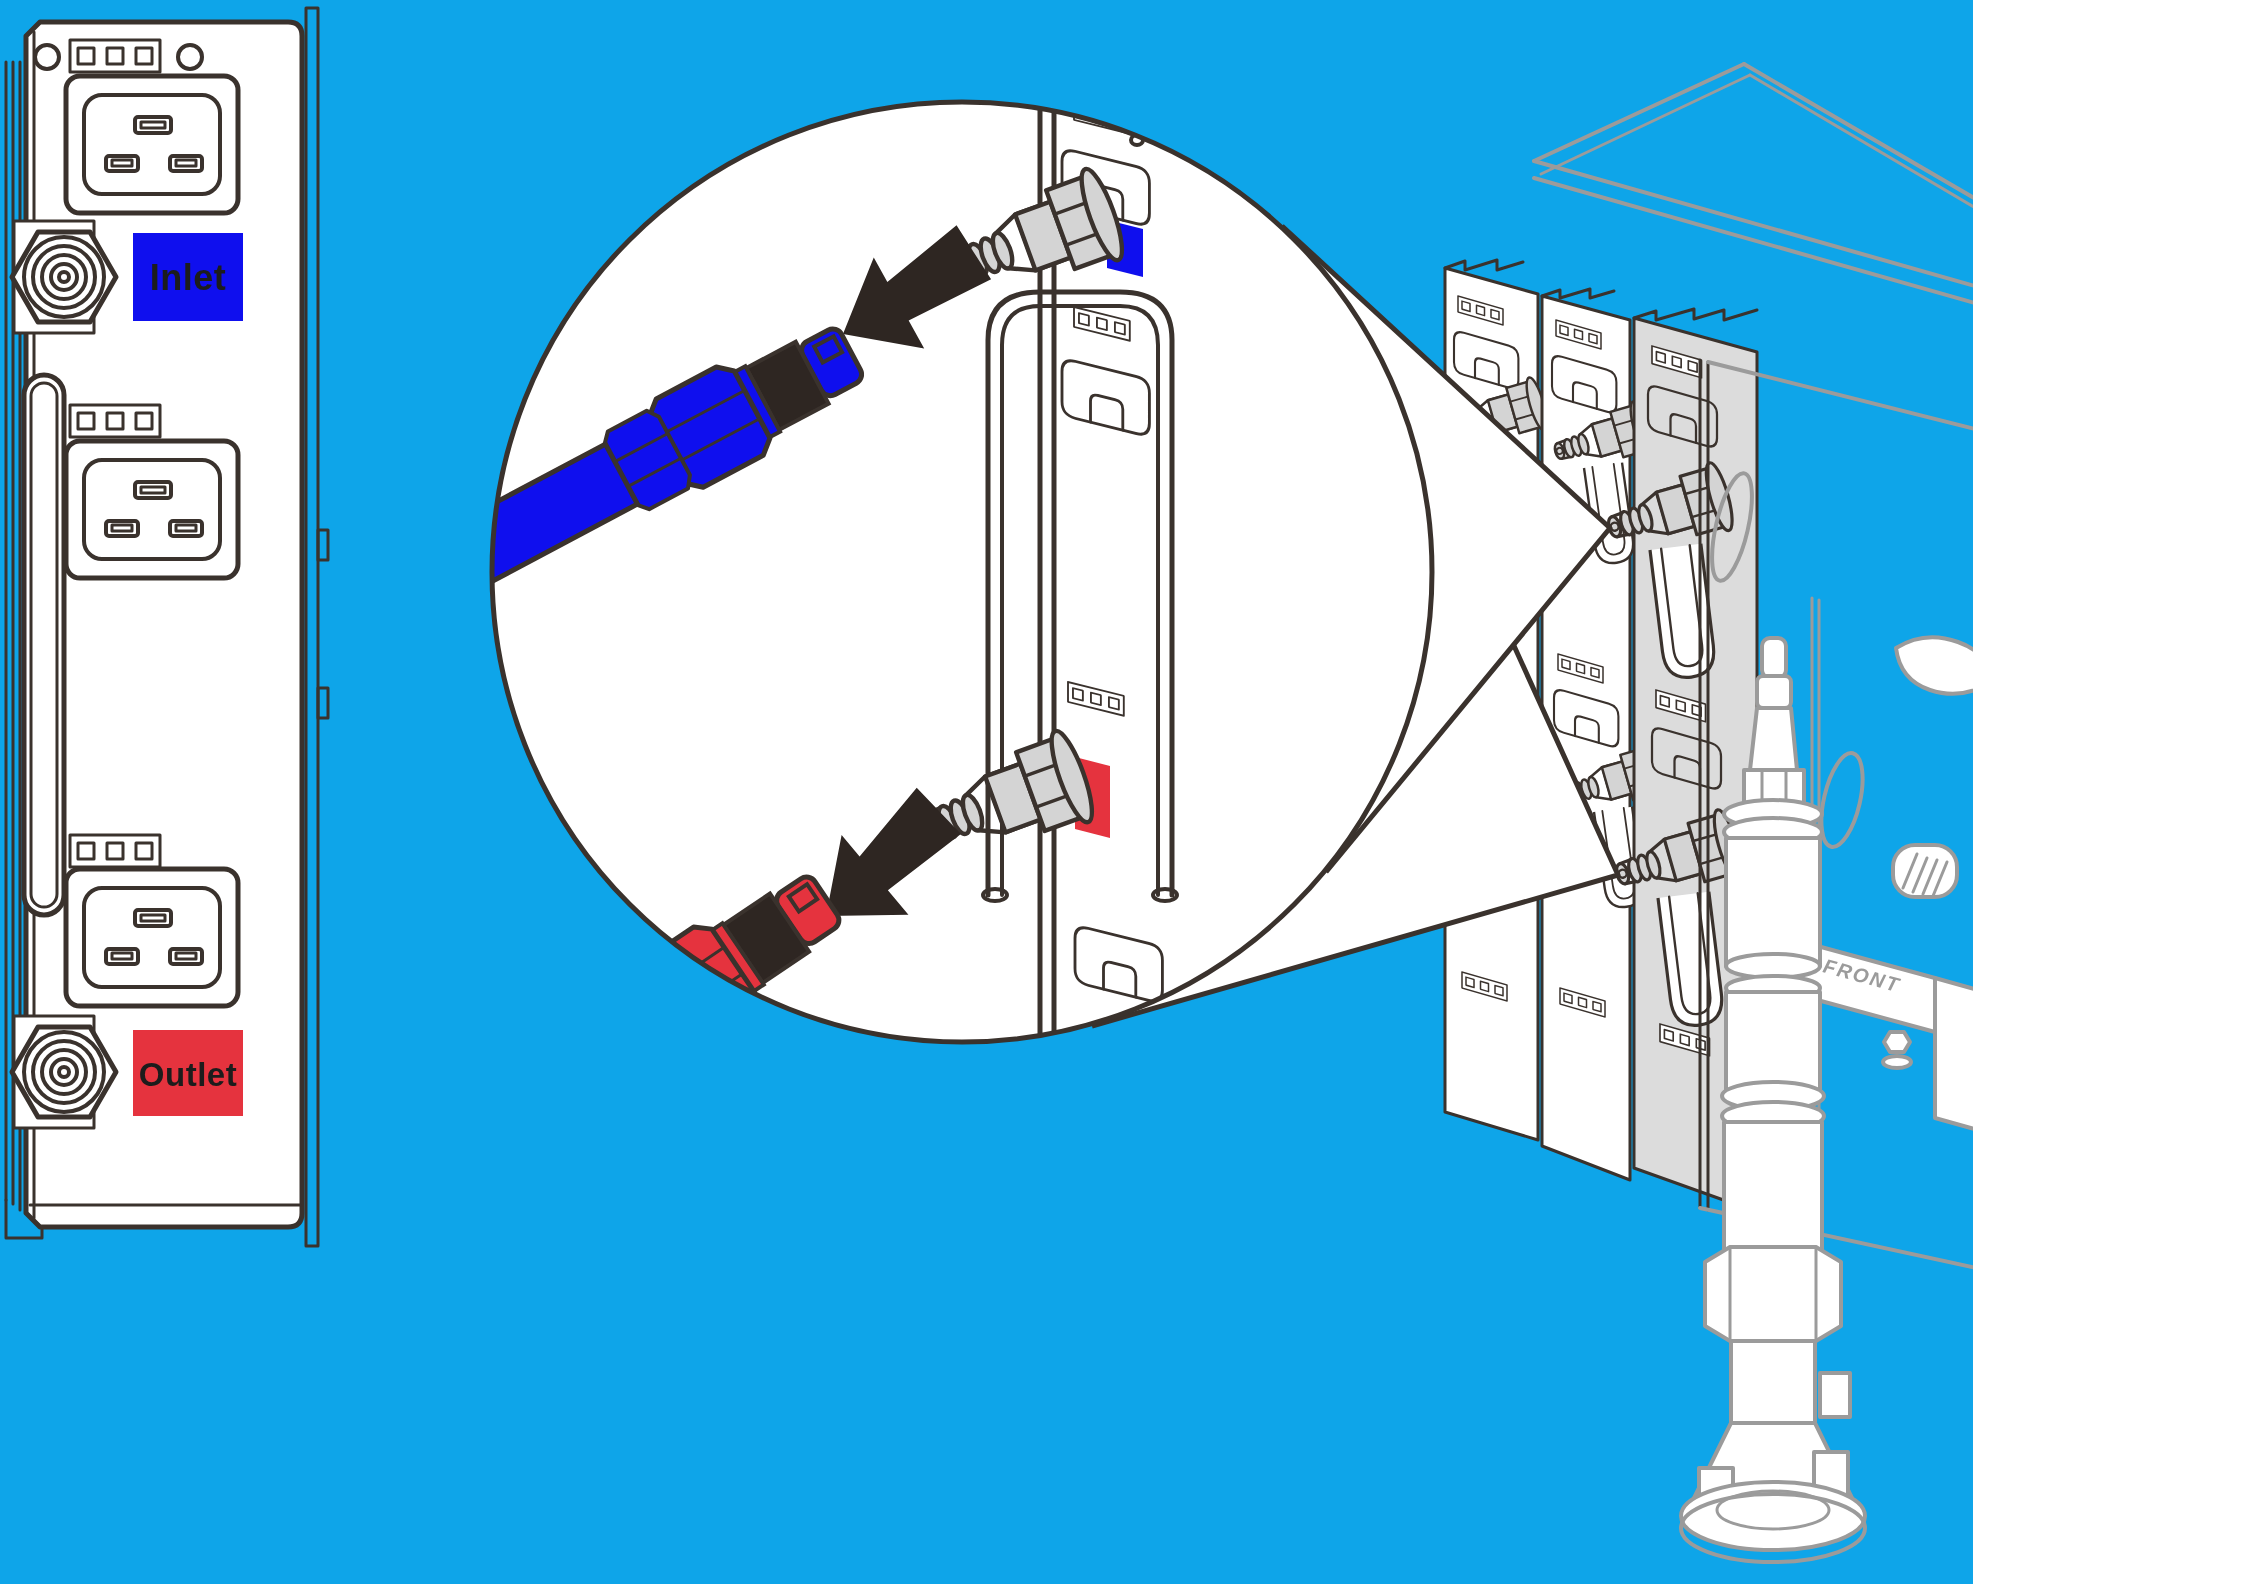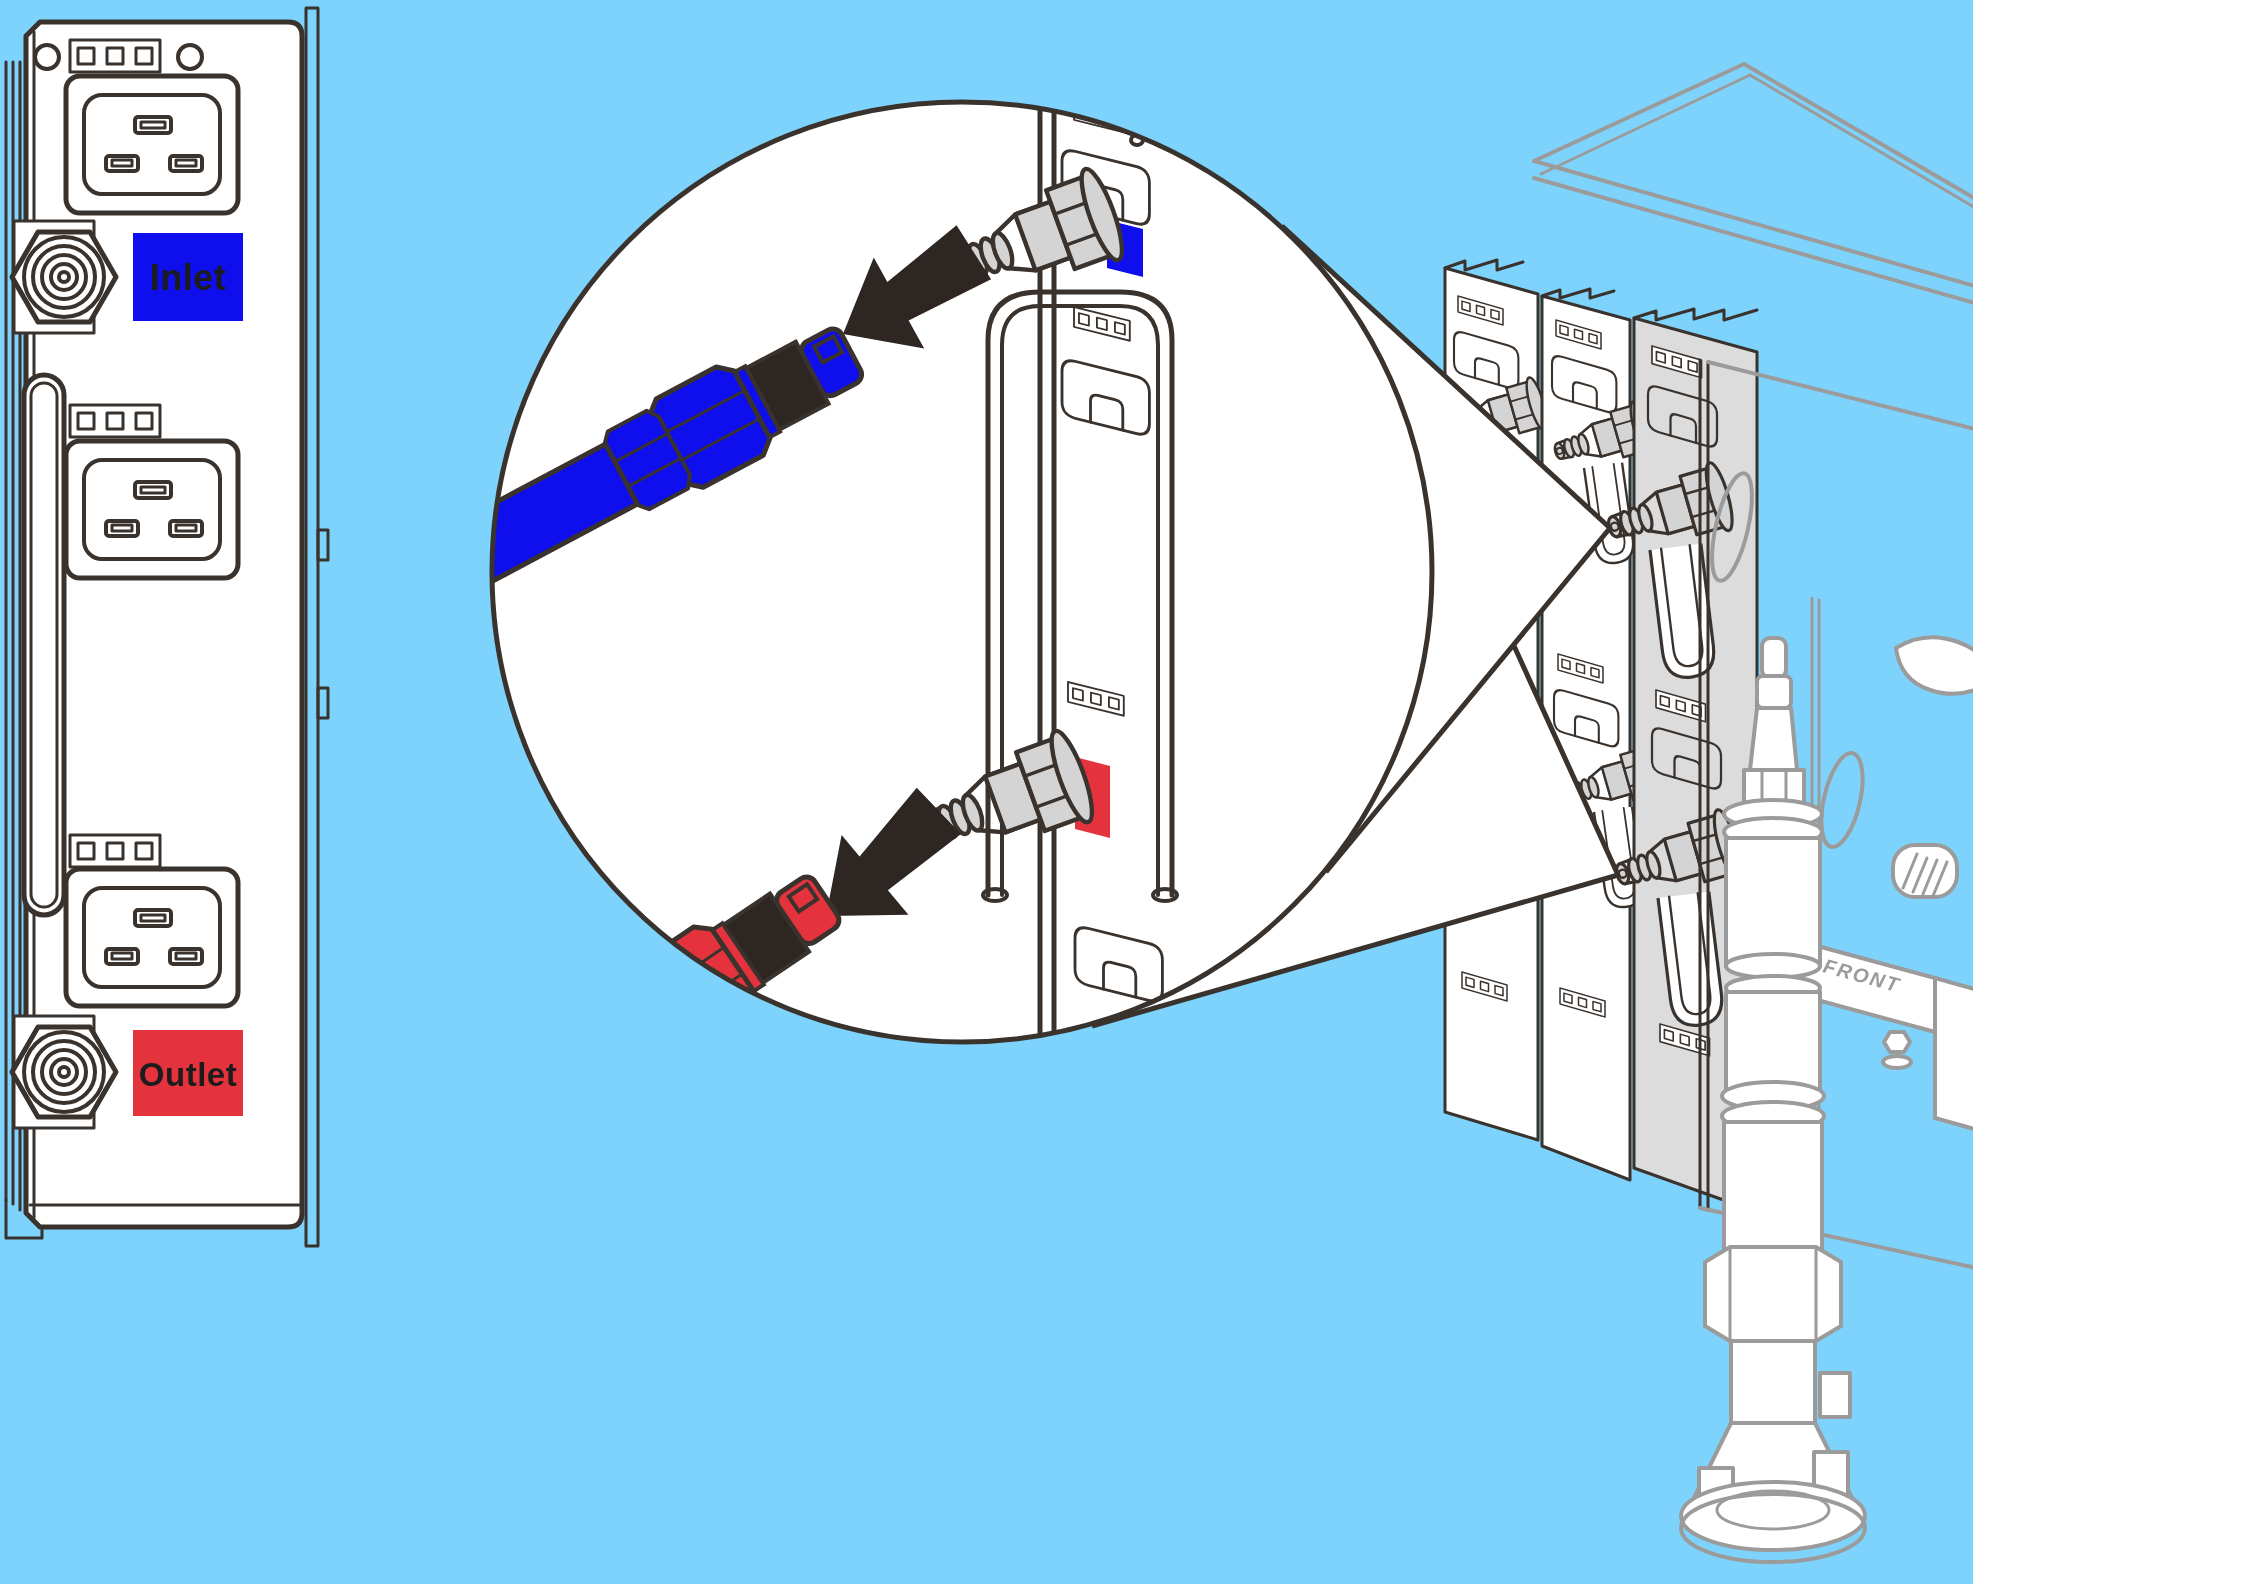--- a/index.html
+++ b/index.html
@@ -1,16 +1,16 @@
 <!DOCTYPE html>
 <html><head>
 <meta charset="utf-8">
 <style>
   html,body{margin:0;padding:0;background:#ffffff;}
-  .page{position:relative;width:1973px;height:1584px;background:#7dd3fc;overflow:hidden;
+  .page{position:relative;width:1973px;height:1584px;background:#0ea5e9;overflow:hidden;
         font-family:"Liberation Sans",sans-serif;}
   svg{display:block}
   
   .s5{fill:none;stroke:#3a322d;stroke-width:5;stroke-linejoin:round;stroke-linecap:round}
   .s4{fill:none;stroke:#3a322d;stroke-width:4;stroke-linejoin:round;stroke-linecap:round}
   .s3{fill:none;stroke:#3a322d;stroke-width:3;stroke-linejoin:round;stroke-linecap:round}
   
   .fw{fill:#ffffff;stroke:#3a322d;stroke-width:5;stroke-linejoin:round}
   .fw4{fill:#ffffff;stroke:#3a322d;stroke-width:4;stroke-linejoin:round}
   .fw3{fill:#ffffff;stroke:#3a322d;stroke-width:3;stroke-linejoin:round}

